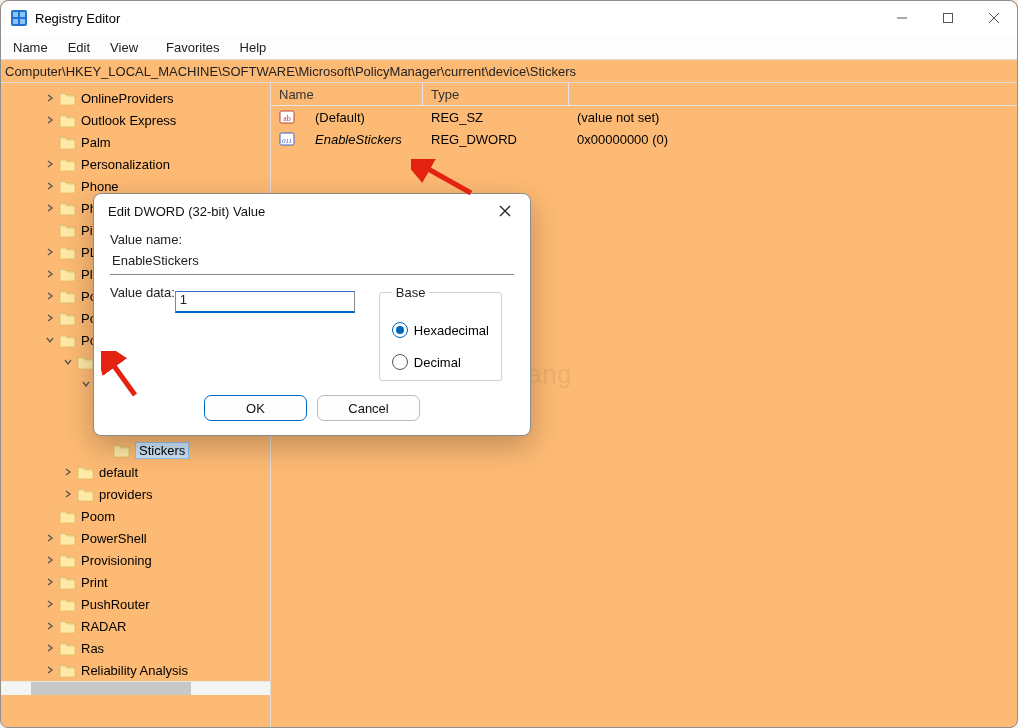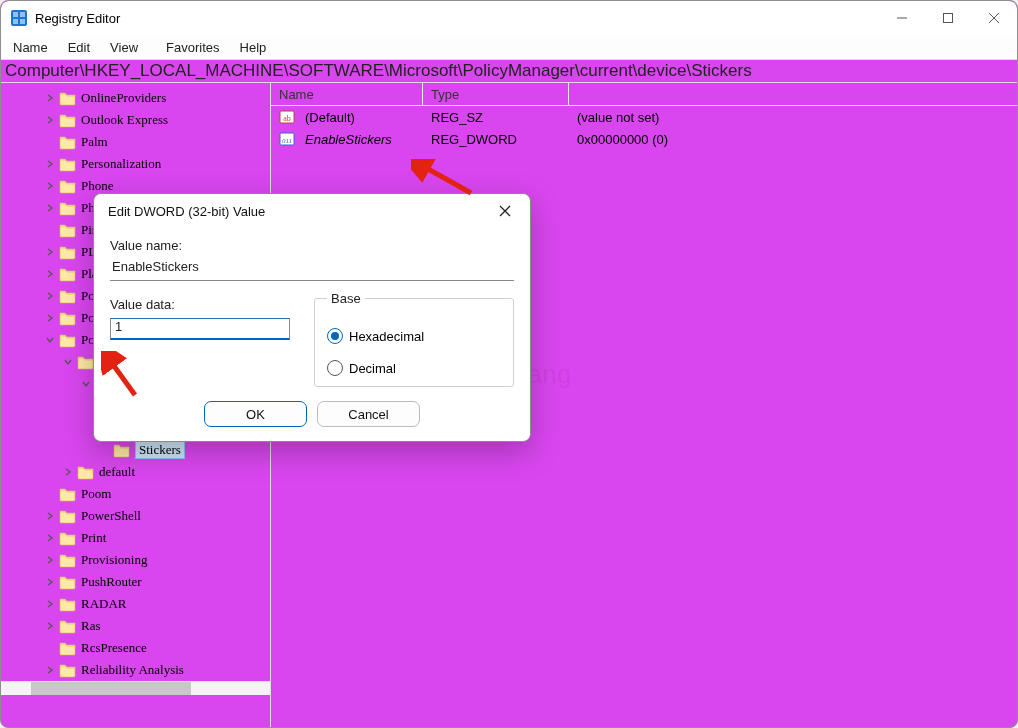--- a/index.html
+++ b/index.html
@@ -6,21 +6,21 @@
   body {
     margin: 0;
     font-family: "Segoe UI", Tahoma, sans-serif;
     font-size: 13px;
     background: #f0f0f0;
     overflow: hidden;
   }
   .window {
     width: 1018px;
     height: 728px;
-    background: #d946ef;
+    background: #fdba74;
     border: 1px solid #8e8e8e;
     border-radius: 8px;
     display: flex;
     flex-direction: column;
     position: relative;
     overflow: hidden;
   }
   .titlebar {
     height: 34px;
     display: flex;
@@ -57,21 +57,21 @@
     display: flex; align-items: center;
   }
 
   .addrbar-wrap {
     height: 24px;
     border-top: 1px solid #dcdcdc;
     border-bottom: 1px solid #dcdcdc;
     display: flex; align-items: center;
     padding: 0 4px;
   }
-  .addrbar-wrap .addr { color: #222; font-size: 17px; }
+  .addrbar-wrap .addr { color: #222; font-size: 13px; }
 
   .main {
     flex: 1;
     display: flex;
     overflow: hidden;
   }
   .tree-pane {
     width: 270px;
     border-right: 1px solid #dcdcdc;
     overflow: auto;
@@ -81,21 +81,20 @@
     flex: 1;
     overflow: auto;
   }
 
   .tree-row {
     display: flex;
     align-items: center;
     height: 22px;
     padding-left: 6px;
     white-space: nowrap;
-    font-family: Liberation Serif, serif;
   }
   .tree-row .indent { display: inline-block; }
   .tree-row .chevron {
     width: 14px; height: 14px;
     display: inline-flex; align-items:center; justify-content:center;
     color: #5a5a5a;
     margin-right: 2px;
   }
   .tree-row .folder-icon {
     width: 18px; height: 16px;
@@ -125,21 +124,21 @@
   .col-name { width: 152px; }
   .col-type { width: 146px; }
   .col-data { flex: 1; }
 
   .list-row {
     display: flex;
     height: 22px;
     align-items: center;
   }
   .list-row .col { padding: 0 8px; }
-  .val-icon { width:16px;height:16px;margin-right:10px;display:inline-flex;align-items:center;justify-content:center;}
+  .val-icon { width:16px;height:16px;margin-right:20px;display:inline-flex;align-items:center;justify-content:center;}
 
   
   .dialog {
     position: absolute;
     left: 92px;
     top: 192px;
     width: 438px;
     background: #fff;
     border: 1px solid #8a8a8a;
     border-radius: 8px;
@@ -154,41 +153,41 @@
     color: #111;
   }
   .dialog .dlg-close {
     margin-left: auto;
     width: 30px; height: 26px;
     display:flex;align-items:center;justify-content:center;
     color:#222;
     border-radius:4px;
   }
   .dialog .dlg-body { padding: 4px 16px 14px 16px; }
-  .dlg-label { color: #222; margin-top: 6px; }
+  .dlg-label { color: #222; }
   .ro-input {
     margin-top:6px;
     height:22px;
     border-bottom: 1px solid #888;
     padding: 0 2px;
     color:#222;
   }
   .txt-input {
     margin-top:6px;
     height:22px;
     width: 180px;
     border: 1px solid #888;
     border-top: 1px solid #2c6bbd;
     border-bottom: 2px solid #0067c0;
     padding: 0 4px;
     color:#222;
     background:#fff;
   }
   .dlg-cols { display: flex; gap: 24px; margin-top: 10px; }
-  .dlg-col { display:flex; flex-direction:column; }
+  .dlg-col { display:flex; flex-direction:row; }
   fieldset.base {
     border: 1px solid #cfcfcf;
     border-radius: 3px;
     padding: 6px 12px 10px 12px;
     margin: 0;
   }
   fieldset.base legend { padding: 0 4px; color:#222; }
   .radio-row { display:flex; align-items:center; gap:6px; margin-top:16px; }
   .radio {
     width:16px;height:16px;border:1px solid #555;border-radius:50%;
@@ -526,20 +525,35 @@
             </span>
             <span class="folder-icon">
               <svg width="18" height="16" viewBox="0 0 18 16">
     <path d="M1 3 h5 l2 2 h8 v9 a1 1 0 0 1 -1 1 h-13 a1 1 0 0 1 -1 -1 z" fill="#ffe9a6" stroke="#d7b65a" stroke-width="0.6"></path>
     <path d="M1 4 h5 l2 2 h9" fill="none" stroke="#d7b65a" stroke-width="0.6"></path>
   </svg>
             </span>
             <span class="label">default</span>
           </div>
           <div class="tree-row">
+            <span class="indent" style="width: 54px;"></span>
+            <span class="chevron">
+              <svg width="10" height="10" viewBox="0 0 10 10">
+                <path d="M3 2 L7 5 L3 8" fill="none" stroke="#555" stroke-width="1.3"></path>
+              </svg>
+            </span>
+            <span class="folder-icon">
+              <svg width="18" height="16" viewBox="0 0 18 16">
+    <path d="M1 3 h5 l2 2 h8 v9 a1 1 0 0 1 -1 1 h-13 a1 1 0 0 1 -1 -1 z" fill="#ffe9a6" stroke="#d7b65a" stroke-width="0.6"></path>
+    <path d="M1 4 h5 l2 2 h9" fill="none" stroke="#d7b65a" stroke-width="0.6"></path>
+  </svg>
+            </span>
+            <span class="label">providers</span>
+          </div>
+          <div class="tree-row">
             <span class="indent" style="width: 36px;"></span>
             <span class="chevron"></span>
             <span class="folder-icon">
               <svg width="18" height="16" viewBox="0 0 18 16">
     <path d="M1 3 h5 l2 2 h8 v9 a1 1 0 0 1 -1 1 h-13 a1 1 0 0 1 -1 -1 z" fill="#ffe9a6" stroke="#d7b65a" stroke-width="0.6"></path>
     <path d="M1 4 h5 l2 2 h9" fill="none" stroke="#d7b65a" stroke-width="0.6"></path>
   </svg>
             </span>
             <span class="label">Poom</span>
           </div>
@@ -564,50 +578,50 @@
               <svg width="10" height="10" viewBox="0 0 10 10">
                 <path d="M3 2 L7 5 L3 8" fill="none" stroke="#555" stroke-width="1.3"></path>
               </svg>
             </span>
             <span class="folder-icon">
               <svg width="18" height="16" viewBox="0 0 18 16">
     <path d="M1 3 h5 l2 2 h8 v9 a1 1 0 0 1 -1 1 h-13 a1 1 0 0 1 -1 -1 z" fill="#ffe9a6" stroke="#d7b65a" stroke-width="0.6"></path>
     <path d="M1 4 h5 l2 2 h9" fill="none" stroke="#d7b65a" stroke-width="0.6"></path>
   </svg>
             </span>
+            <span class="label">Provisioning</span>
+          </div>
+          <div class="tree-row">
+            <span class="indent" style="width: 36px;"></span>
+            <span class="chevron">
+              <svg width="10" height="10" viewBox="0 0 10 10">
+                <path d="M3 2 L7 5 L3 8" fill="none" stroke="#555" stroke-width="1.3"></path>
+              </svg>
+            </span>
+            <span class="folder-icon">
+              <svg width="18" height="16" viewBox="0 0 18 16">
+    <path d="M1 3 h5 l2 2 h8 v9 a1 1 0 0 1 -1 1 h-13 a1 1 0 0 1 -1 -1 z" fill="#ffe9a6" stroke="#d7b65a" stroke-width="0.6"></path>
+    <path d="M1 4 h5 l2 2 h9" fill="none" stroke="#d7b65a" stroke-width="0.6"></path>
+  </svg>
+            </span>
             <span class="label">Print</span>
           </div>
           <div class="tree-row">
             <span class="indent" style="width: 36px;"></span>
             <span class="chevron">
               <svg width="10" height="10" viewBox="0 0 10 10">
                 <path d="M3 2 L7 5 L3 8" fill="none" stroke="#555" stroke-width="1.3"></path>
               </svg>
             </span>
             <span class="folder-icon">
               <svg width="18" height="16" viewBox="0 0 18 16">
     <path d="M1 3 h5 l2 2 h8 v9 a1 1 0 0 1 -1 1 h-13 a1 1 0 0 1 -1 -1 z" fill="#ffe9a6" stroke="#d7b65a" stroke-width="0.6"></path>
     <path d="M1 4 h5 l2 2 h9" fill="none" stroke="#d7b65a" stroke-width="0.6"></path>
   </svg>
             </span>
-            <span class="label">Provisioning</span>
-          </div>
-          <div class="tree-row">
-            <span class="indent" style="width: 36px;"></span>
-            <span class="chevron">
-              <svg width="10" height="10" viewBox="0 0 10 10">
-                <path d="M3 2 L7 5 L3 8" fill="none" stroke="#555" stroke-width="1.3"></path>
-              </svg>
-            </span>
-            <span class="folder-icon">
-              <svg width="18" height="16" viewBox="0 0 18 16">
-    <path d="M1 3 h5 l2 2 h8 v9 a1 1 0 0 1 -1 1 h-13 a1 1 0 0 1 -1 -1 z" fill="#ffe9a6" stroke="#d7b65a" stroke-width="0.6"></path>
-    <path d="M1 4 h5 l2 2 h9" fill="none" stroke="#d7b65a" stroke-width="0.6"></path>
-  </svg>
-            </span>
             <span class="label">PushRouter</span>
           </div>
           <div class="tree-row">
             <span class="indent" style="width: 36px;"></span>
             <span class="chevron">
               <svg width="10" height="10" viewBox="0 0 10 10">
                 <path d="M3 2 L7 5 L3 8" fill="none" stroke="#555" stroke-width="1.3"></path>
               </svg>
             </span>
             <span class="folder-icon">
@@ -625,31 +639,20 @@
                 <path d="M3 2 L7 5 L3 8" fill="none" stroke="#555" stroke-width="1.3"></path>
               </svg>
             </span>
             <span class="folder-icon">
               <svg width="18" height="16" viewBox="0 0 18 16">
     <path d="M1 3 h5 l2 2 h8 v9 a1 1 0 0 1 -1 1 h-13 a1 1 0 0 1 -1 -1 z" fill="#ffe9a6" stroke="#d7b65a" stroke-width="0.6"></path>
     <path d="M1 4 h5 l2 2 h9" fill="none" stroke="#d7b65a" stroke-width="0.6"></path>
   </svg>
             </span>
             <span class="label">Ras</span>
-          </div>
-          <div class="tree-row">
-            <span class="indent" style="width: 36px;"></span>
-            <span class="chevron"></span>
-            <span class="folder-icon">
-              <svg width="18" height="16" viewBox="0 0 18 16">
-    <path d="M1 3 h5 l2 2 h8 v9 a1 1 0 0 1 -1 1 h-13 a1 1 0 0 1 -1 -1 z" fill="#ffe9a6" stroke="#d7b65a" stroke-width="0.6"></path>
-    <path d="M1 4 h5 l2 2 h9" fill="none" stroke="#d7b65a" stroke-width="0.6"></path>
-  </svg>
-            </span>
-            <span class="label">RcsPresence</span>
           </div>
           <div class="tree-row">
             <span class="indent" style="width: 36px;"></span>
             <span class="chevron">
               <svg width="10" height="10" viewBox="0 0 10 10">
                 <path d="M3 2 L7 5 L3 8" fill="none" stroke="#555" stroke-width="1.3"></path>
               </svg>
             </span>
             <span class="folder-icon">
               <svg width="18" height="16" viewBox="0 0 18 16">

